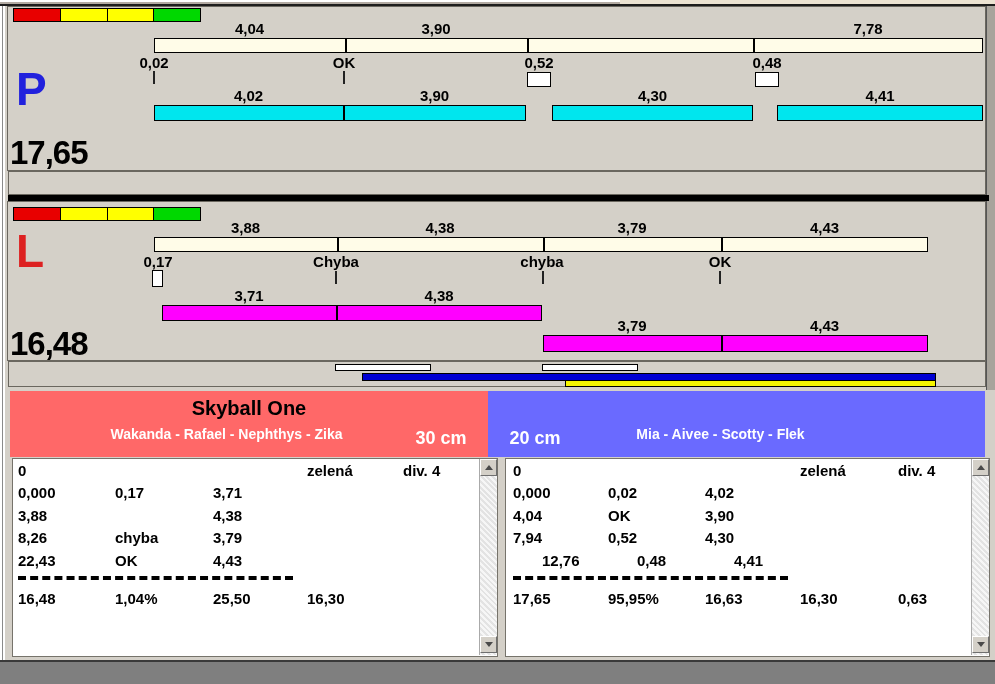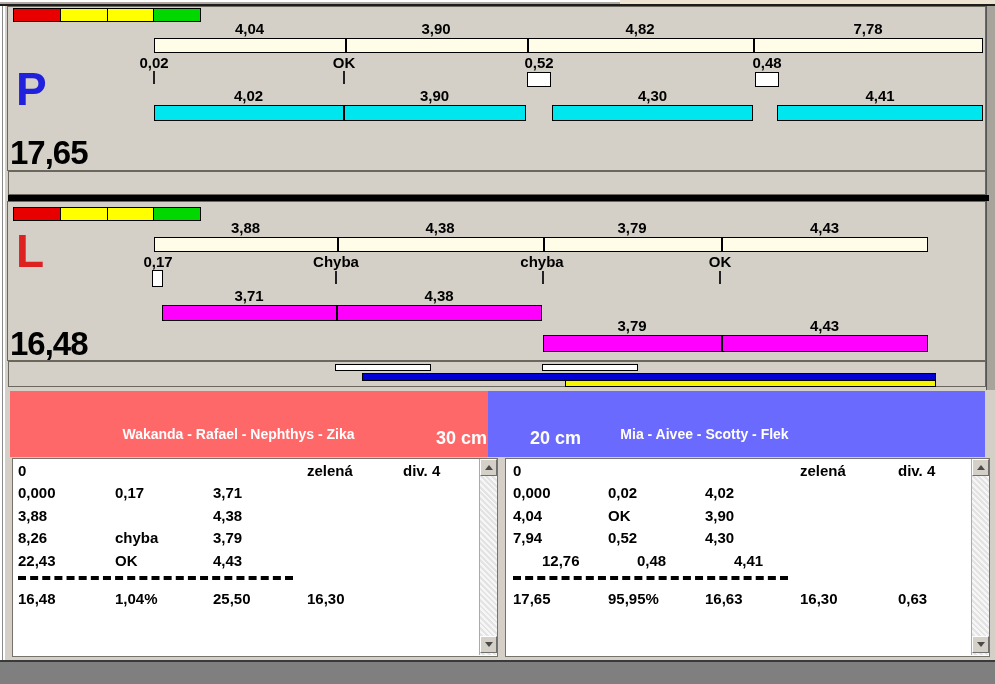--- a/index.html
+++ b/index.html
@@ -23,21 +23,21 @@
   .bar{position:absolute;border:1px solid #000;box-sizing:border-box}
   .vdiv{position:absolute;width:2px;background:#000}
   .tick{position:absolute;width:2px;height:13px;background:#222}
   .wbox{position:absolute;background:#fff;border:1px solid #000;box-sizing:border-box}
   .lane-letter{position:absolute;font-weight:bold;font-size:46px;line-height:1}
   .lane-total{position:absolute;font-weight:bold;font-size:33px;line-height:1;letter-spacing:-1px}
   
   .hdr{position:absolute;top:391px;height:66px;z-index:1}
   .hdr-title{position:absolute;text-align:center;font-weight:bold;font-size:20px;line-height:24px}
   .hdr-team{position:absolute;text-align:center;font-weight:bold;font-size:14px;color:#fff}
-  .hgt{position:absolute;text-align:right;font-weight:bold;font-size:18px;color:#fff}
+  .hgt{position:absolute;text-align:center;font-weight:bold;font-size:18px;color:#fff}
   .datebox{position:absolute;left:397px;top:389px;width:181px;height:35px;background:#fff;
            border:1px solid #9a9a9a;box-sizing:border-box;text-align:center;font-size:20px;line-height:32px;z-index:5}
   
   .tbl{position:absolute;top:458px;height:199px;background:#fff;border:1px solid #76736b;box-sizing:border-box;z-index:2}
   .trow{position:absolute;display:flex;font-weight:bold;font-size:15px;line-height:20px;white-space:pre;z-index:3}
   .lt .c1{width:97px}.lt .c2{width:98px}.lt .c3{width:94px}.lt .c4{width:96px}.lt .c5{width:72px}
   .rt .c1{width:95px}.rt .c2{width:97px}.rt .c3{width:95px}.rt .c4{width:98px}.rt .c5{width:72px}
   .dashline{position:absolute;border-top:4px dashed #000;width:275px;z-index:3}
   .sbar{position:absolute;width:18px;height:196px;top:459px;z-index:4;border-left:1px solid #aaa;box-sizing:border-box;
         background:repeating-linear-gradient(45deg,#f6f6f6 0 2px,#e3e3e3 2px 4px)}
@@ -62,21 +62,20 @@
   <div class="panel" style="left:7px;top:6px;width:979px;height:165px"></div>
   <div class="panel" style="left:8px;top:171px;width:978px;height:24px"></div>
 
   <div class="sq" style="left:13px;top:8px;width:48px;background:#e80000"></div>
   <div class="sq" style="left:60px;top:8px;width:48px;background:#ffff00"></div>
   <div class="sq" style="left:107px;top:8px;width:47px;background:#ffff00"></div>
   <div class="sq" style="left:153px;top:8px;width:48px;background:#00d800"></div>
 
   <div class="seg" style="left:154px;top:21px;width:191px">4,04</div>
   <div class="seg" style="left:345px;top:21px;width:182px">3,90</div>
-  <div class="seg" style="left:527px;top:21px;width:226px">4,82</div>
   <div class="seg" style="left:753px;top:21px;width:230px">7,78</div>
 
   <div class="bar" style="left:154px;top:38px;width:829px;height:15px;background:#fffce8"></div>
   <div class="vdiv" style="left:345px;top:38px;height:15px"></div>
   <div class="vdiv" style="left:527px;top:38px;height:15px"></div>
   <div class="vdiv" style="left:753px;top:38px;height:15px"></div>
 
   <div class="seg" style="left:122px;top:55px;width:64px">0,02</div>
   <div class="seg" style="left:312px;top:55px;width:64px">OK</div>
   <div class="seg" style="left:507px;top:55px;width:64px">0,52</div>
@@ -146,22 +145,23 @@
   <div class="lane-total" style="left:10px;top:327px">16,48</div>
 
   <div class="wbox" style="left:335px;top:364px;width:96px;height:7px"></div>
   <div class="wbox" style="left:542px;top:364px;width:96px;height:7px"></div>
   <div class="bar" style="left:362px;top:373px;width:574px;height:8px;background:#0000d4"></div>
   <div class="bar" style="left:565px;top:380px;width:371px;height:7px;background:#f5f500"></div>
 
   <div class="hdr" style="left:10px;width:478px;background:#ff6868"></div>
   <div class="hdr" style="left:488px;width:497px;background:#6a6aff"></div>
 
-  <div class="hdr-team" style="left:24px;top:426px;width:429px;z-index:2">Wakanda - Rafael - Nephthys - Zika</div>
-  <div class="hdr-team" style="left:488px;top:426px;width:433px;z-index:2">Mia - Aivee - Scotty - Flek</div>
+  <div class="hdr-title" style="left:10px;top:396px;width:478px;color:#000;z-index:2">Skyball One</div>
+  <div class="hdr-team" style="left:12px;top:426px;width:429px;z-index:2">Wakanda - Rafael - Nephthys - Zika</div>
+  <div class="hdr-team" style="left:504px;top:426px;width:433px;z-index:2">Mia - Aivee - Scotty - Flek</div>
 
   <div class="hgt" style="left:395px;top:428px;width:92px;z-index:6">30 cm</div>
   <div class="hgt" style="left:489px;top:428px;width:92px;z-index:6">20 cm</div>
 
   <div class="tbl" style="left:12px;width:486px"></div>
 
   <div class="trow lt" style="left:18px;top:461px">
     <span class="c1">0</span><span class="c2"></span><span class="c3"></span><span class="c4">zelená</span><span class="c5">div. 4</span>
   </div>
   <div class="trow lt" style="left:18px;top:483px">

